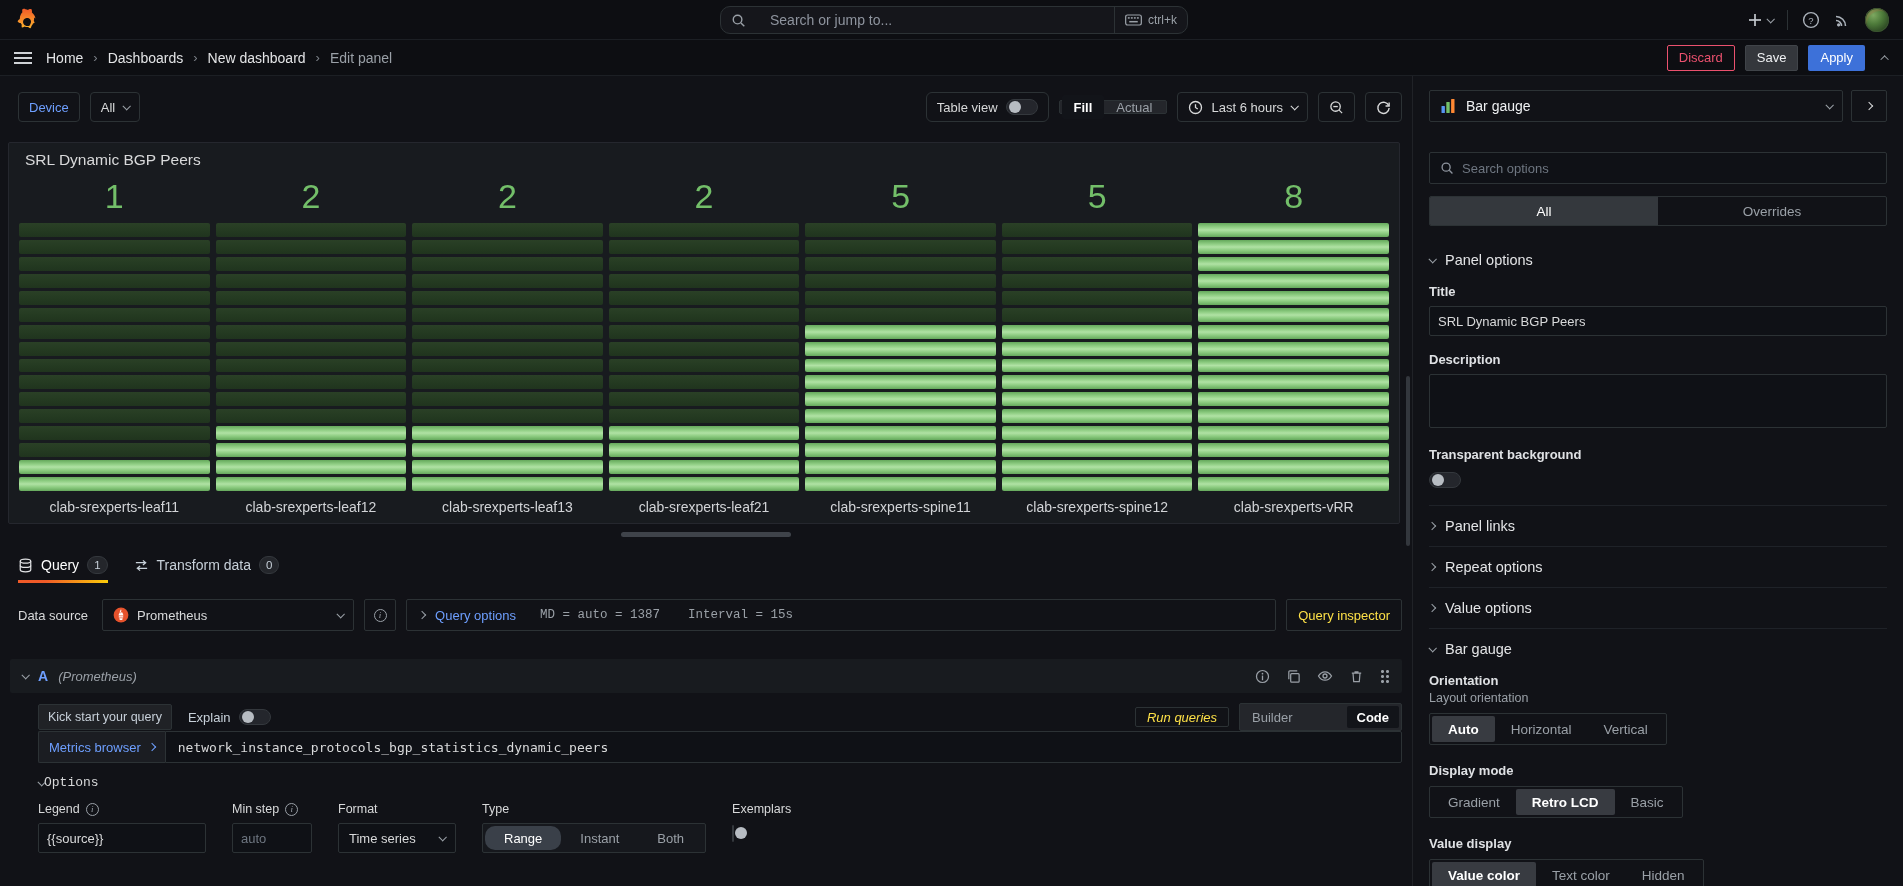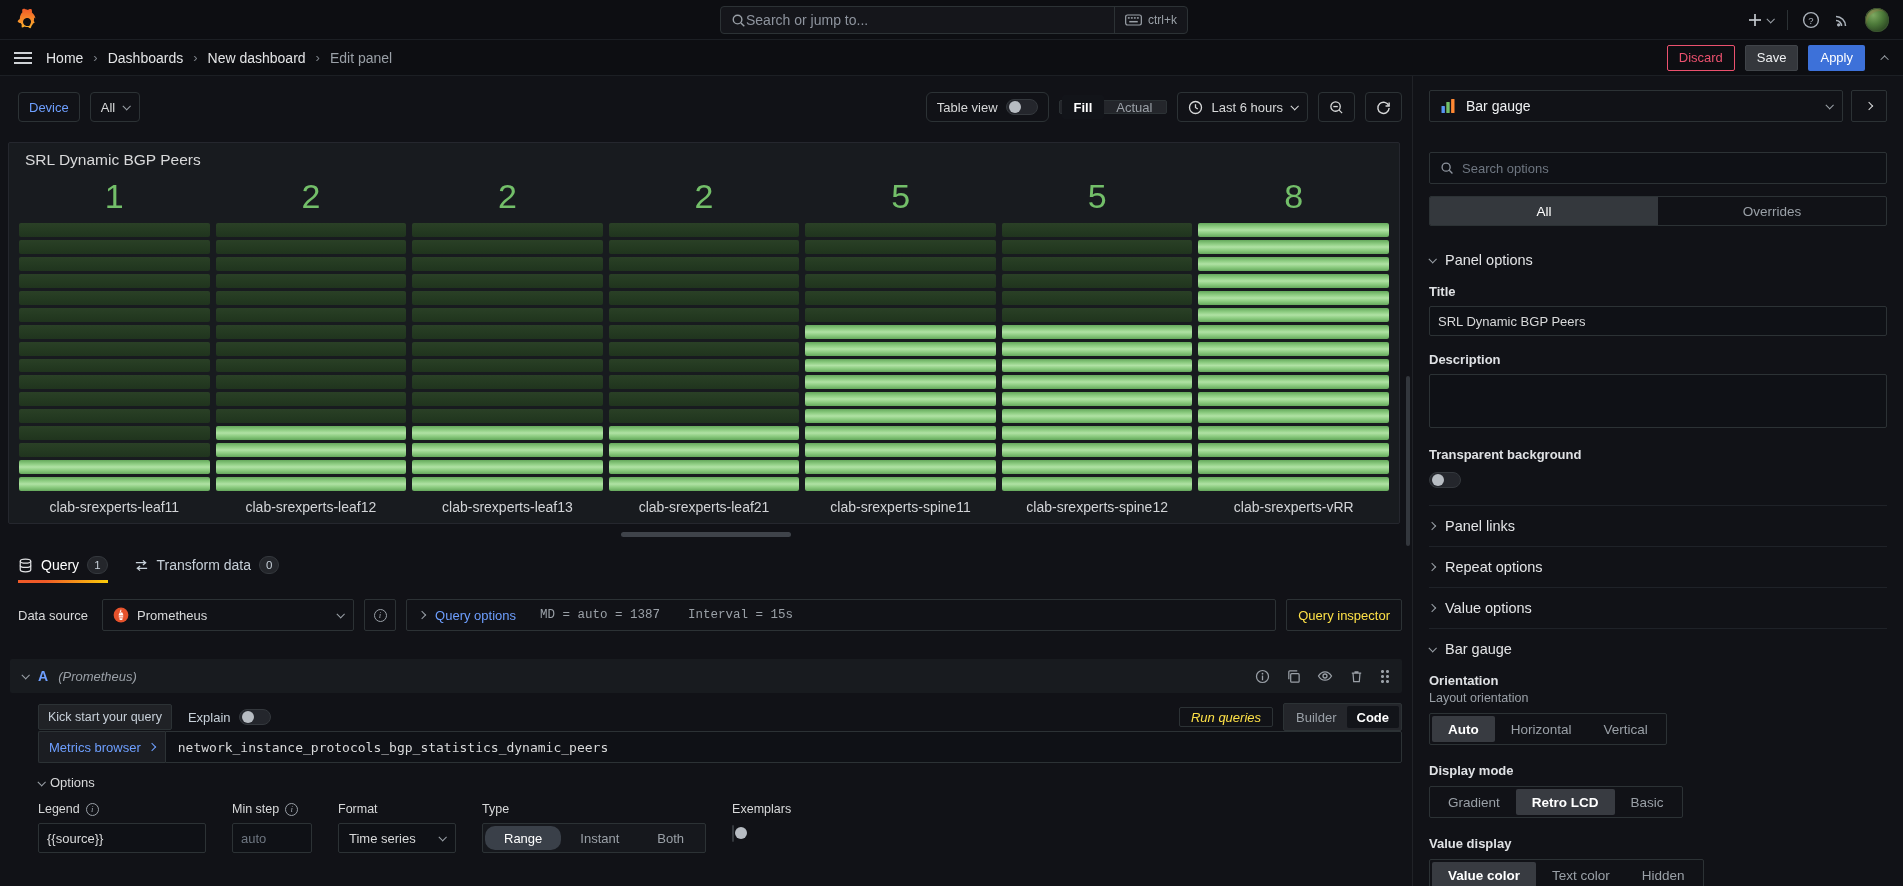--- a/index.html
+++ b/index.html
@@ -3,21 +3,21 @@
 <meta charset="utf-8">
 <style>
   * { margin:0; padding:0; box-sizing:border-box; }
   html,body { width:1903px; height:886px; overflow:hidden; }
   body { background:#111217; color:#d8d9da; font-family:"Liberation Sans","DejaVu Sans",sans-serif; font-size:13px; }
   .app { width:1903px; height:886px; display:flex; flex-direction:column; }
 
   
   .topnav { height:40px; background:#0d0e12; border-bottom:1px solid #1c1f24; display:flex; align-items:center; padding:0 14px; position:relative; flex:0 0 auto; }
   .logo { width:24px; height:24px; cursor:pointer; }
-  .searchbox { position:absolute; left:720px; width:468px; height:28px; top:6px; background:#15161b; border:1px solid #2c3235; border-radius:4px; display:flex; align-items:center; padding:0 10px; gap:0; cursor:text; }
+  .searchbox { position:absolute; left:720px; width:468px; height:28px; top:6px; background:#15161b; border:1px solid #2c3235; border-radius:10px; display:flex; align-items:center; padding:0 10px; gap:24px; cursor:text; }
   .searchbox .ph { color:#8e949e; font-size:14px; flex:1; }
   .kbd { display:flex; align-items:center; gap:6px; color:#9aa0a7; font-size:12px; border-left:1px solid #2c3235; padding-left:10px; height:100%; }
   .navright { margin-left:auto; display:flex; align-items:center; gap:14px; }
   .navdiv { width:1px; height:20px; background:#2c3235; }
   .iconbtn { display:flex; align-items:center; gap:4px; color:#aab1b9; cursor:pointer; background:none; border:none; }
   .avatar { width:24px; height:24px; border-radius:50%; background:radial-gradient(circle at 35% 30%, #7da860 0%, #4d7a3a 40%, #2e4a24 75%, #233a1c 100%); box-shadow:inset 0 0 0 1px #3a5330, inset 3px 4px 0 -1px #c9653f33; cursor:pointer; }
 
   
   .subnav { height:36px; background:#0d0e12; border-bottom:1px solid #1c1f24; display:flex; align-items:center; padding:0 14px; gap:14px; flex:0 0 auto; }
   .burger { width:18px; height:12px; border-top:2px solid #cfd2d6; border-bottom:2px solid #cfd2d6; position:relative; cursor:pointer; }
@@ -97,28 +97,28 @@
   .qicons .iconbtn { color:#9aa0a7; }
   .grip { width:10px; height:14px; background-image:radial-gradient(circle, #9aa0a7 1.3px, transparent 1.6px); background-size:5px 5px; cursor:grab; }
 
   
   .qbody { margin:10px 10px 0 38px; }
   .krow { display:flex; align-items:center; gap:16px; }
   .chip { height:26px; padding:0 9px; border:1px solid #2c3235; background:#202226; border-radius:2px; color:#c7d0d9; font-size:12.5px; display:inline-flex; align-items:center; cursor:pointer; }
   .explain { display:flex; align-items:center; gap:8px; color:#c7d0d9; font-size:13px; }
   .krow-right { margin-left:auto; display:flex; align-items:center; gap:10px; }
   .runq { height:20px;font-style:italic; }
-  .seg-dark.small { height:28px; }
+  .seg-dark.small { height:28px;gap:44px; }
   .seg-dark.small .opt { height:22px; padding:0 10px; }
   .mrow { display:flex; align-items:stretch; gap:0; }
   .mbrowser { border:1px solid #2c3235; border-right:none; border-radius:2px 0 0 2px; background:#1b1d22; display:flex; align-items:center; gap:8px; padding:0 10px; color:#6e9fff; font-size:13px; cursor:pointer; height:32px; }
   .expr { flex:1; height:32px; border:1px solid #2c3235; border-radius:0 2px 2px 0; background:#0f1116; display:flex; align-items:center; padding:0 12px; font-family:"DejaVu Sans Mono","Liberation Mono",monospace; font-size:13px; color:#d8d9da; cursor:text; }
 
   .opts { margin-top:12px; }
-  .opts-head { display:flex; align-items:center; gap:6px; font-size:13px; color:#d8d9da; cursor:pointer; }
+  .opts-head { display:flex; align-items:center; gap:0; font-size:13px; color:#d8d9da; cursor:pointer;font-family:Liberation Mono, monospace; }
   .fields { margin-top:12px; display:flex; gap:26px; align-items:flex-start; }
   .field .flabel { display:flex; align-items:center; gap:6px; font-size:12.5px; color:#d8d9da; }
   .info-i { width:13px; height:13px; border-radius:50%; border:1px solid #9aa0a7; color:#9aa0a7; font-size:9px; display:inline-flex; align-items:center; justify-content:center; font-style:italic; font-family:"Liberation Serif",serif; }
   .field .ctrl { margin-top:7px; }
   .tinput { height:30px; border:1px solid #2c3235; border-radius:2px; background:#0f1116; color:#d8d9da; font-size:13px; padding:0 8px; font-family:inherit; }
   .tinput::placeholder { color:#6e7681; }
   .select { height:30px; border:1px solid #2c3235; border-radius:2px; background:#0f1116; display:inline-flex; align-items:center; gap:10px; padding:0 10px; cursor:pointer; }
   .seg-light { height:30px; border:1px solid #2c3235; background:#16181d; border-radius:2px; display:inline-flex; align-items:center; padding:2px; }
   .seg-light .opt { height:24px; padding:0 19px; display:flex; align-items:center; color:#9aa0a7; cursor:pointer; border-radius:10px; font-size:13px; }
   .seg-light .opt.sel { background:#3a4049; color:#ffffff; font-weight:500; }

